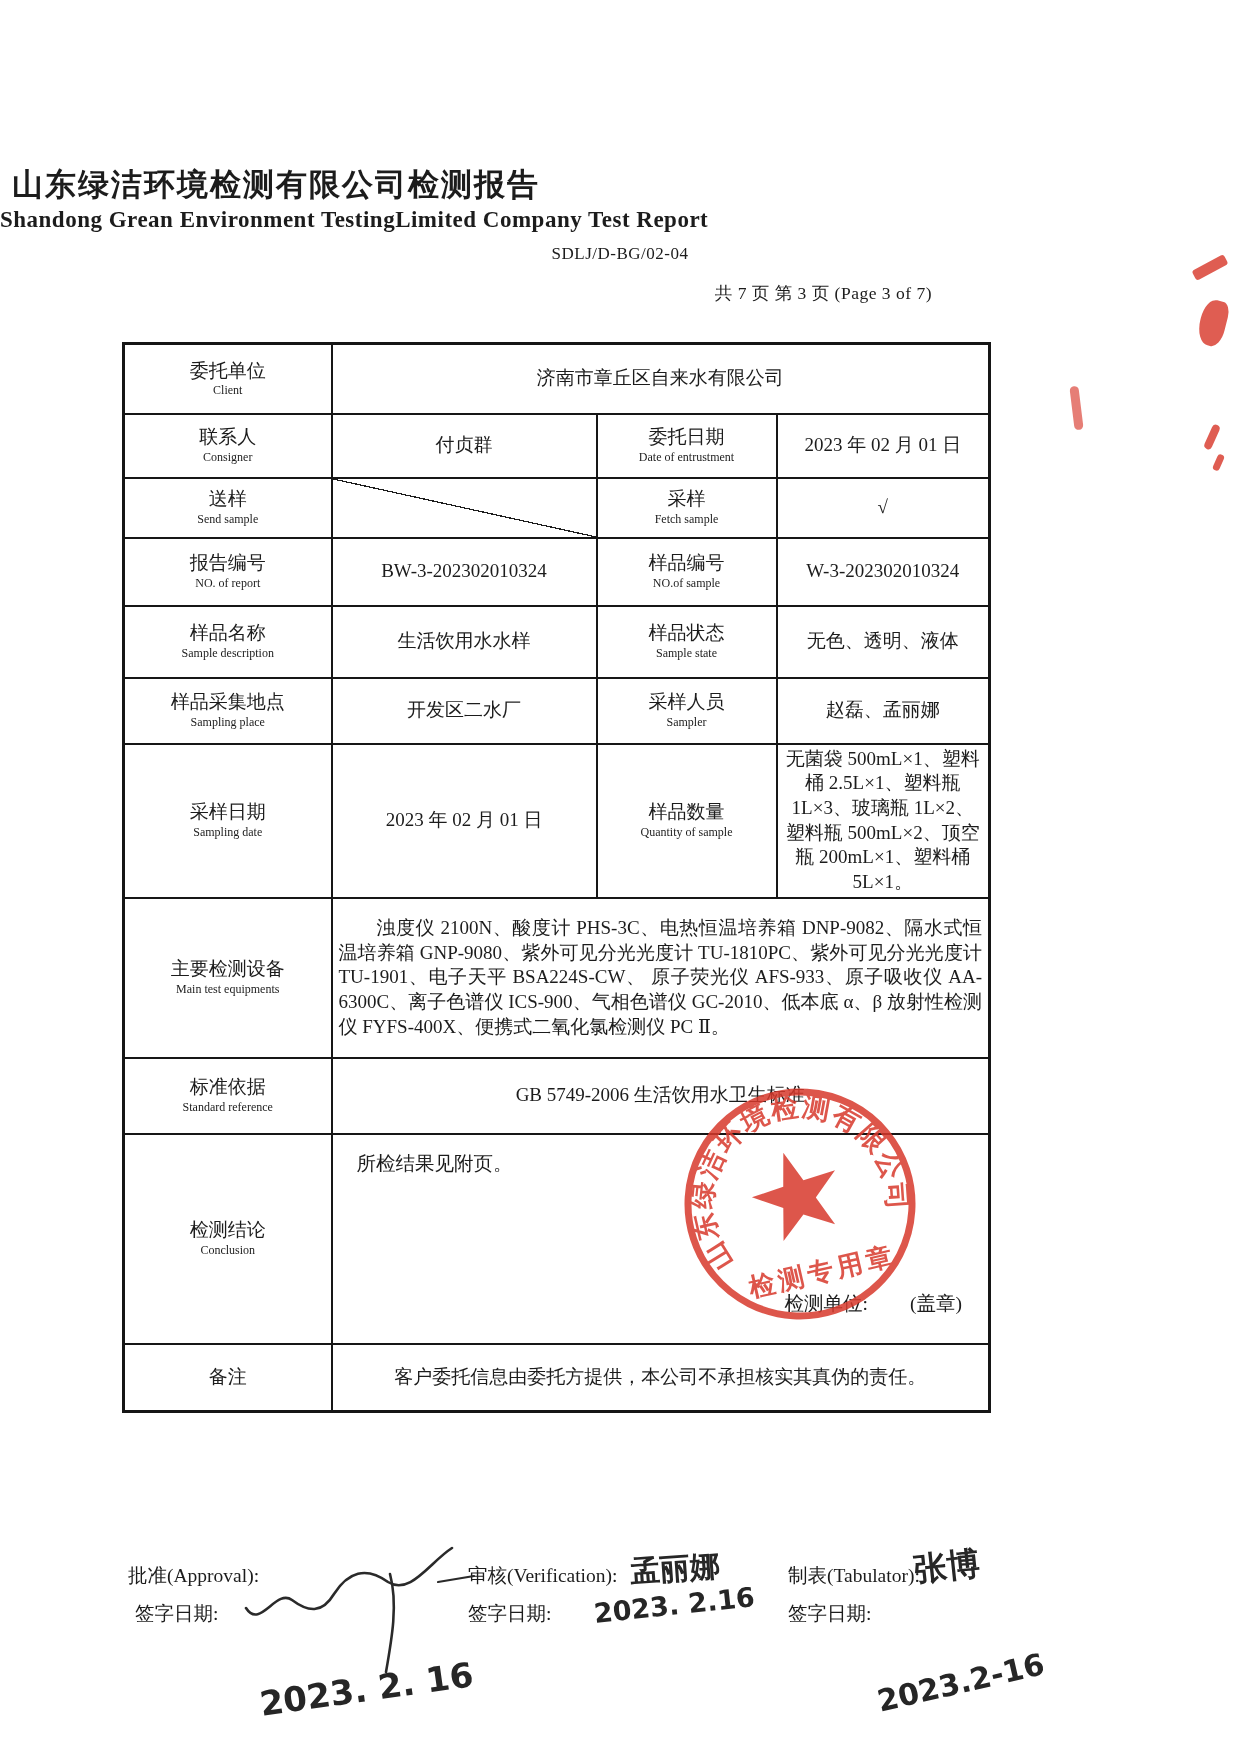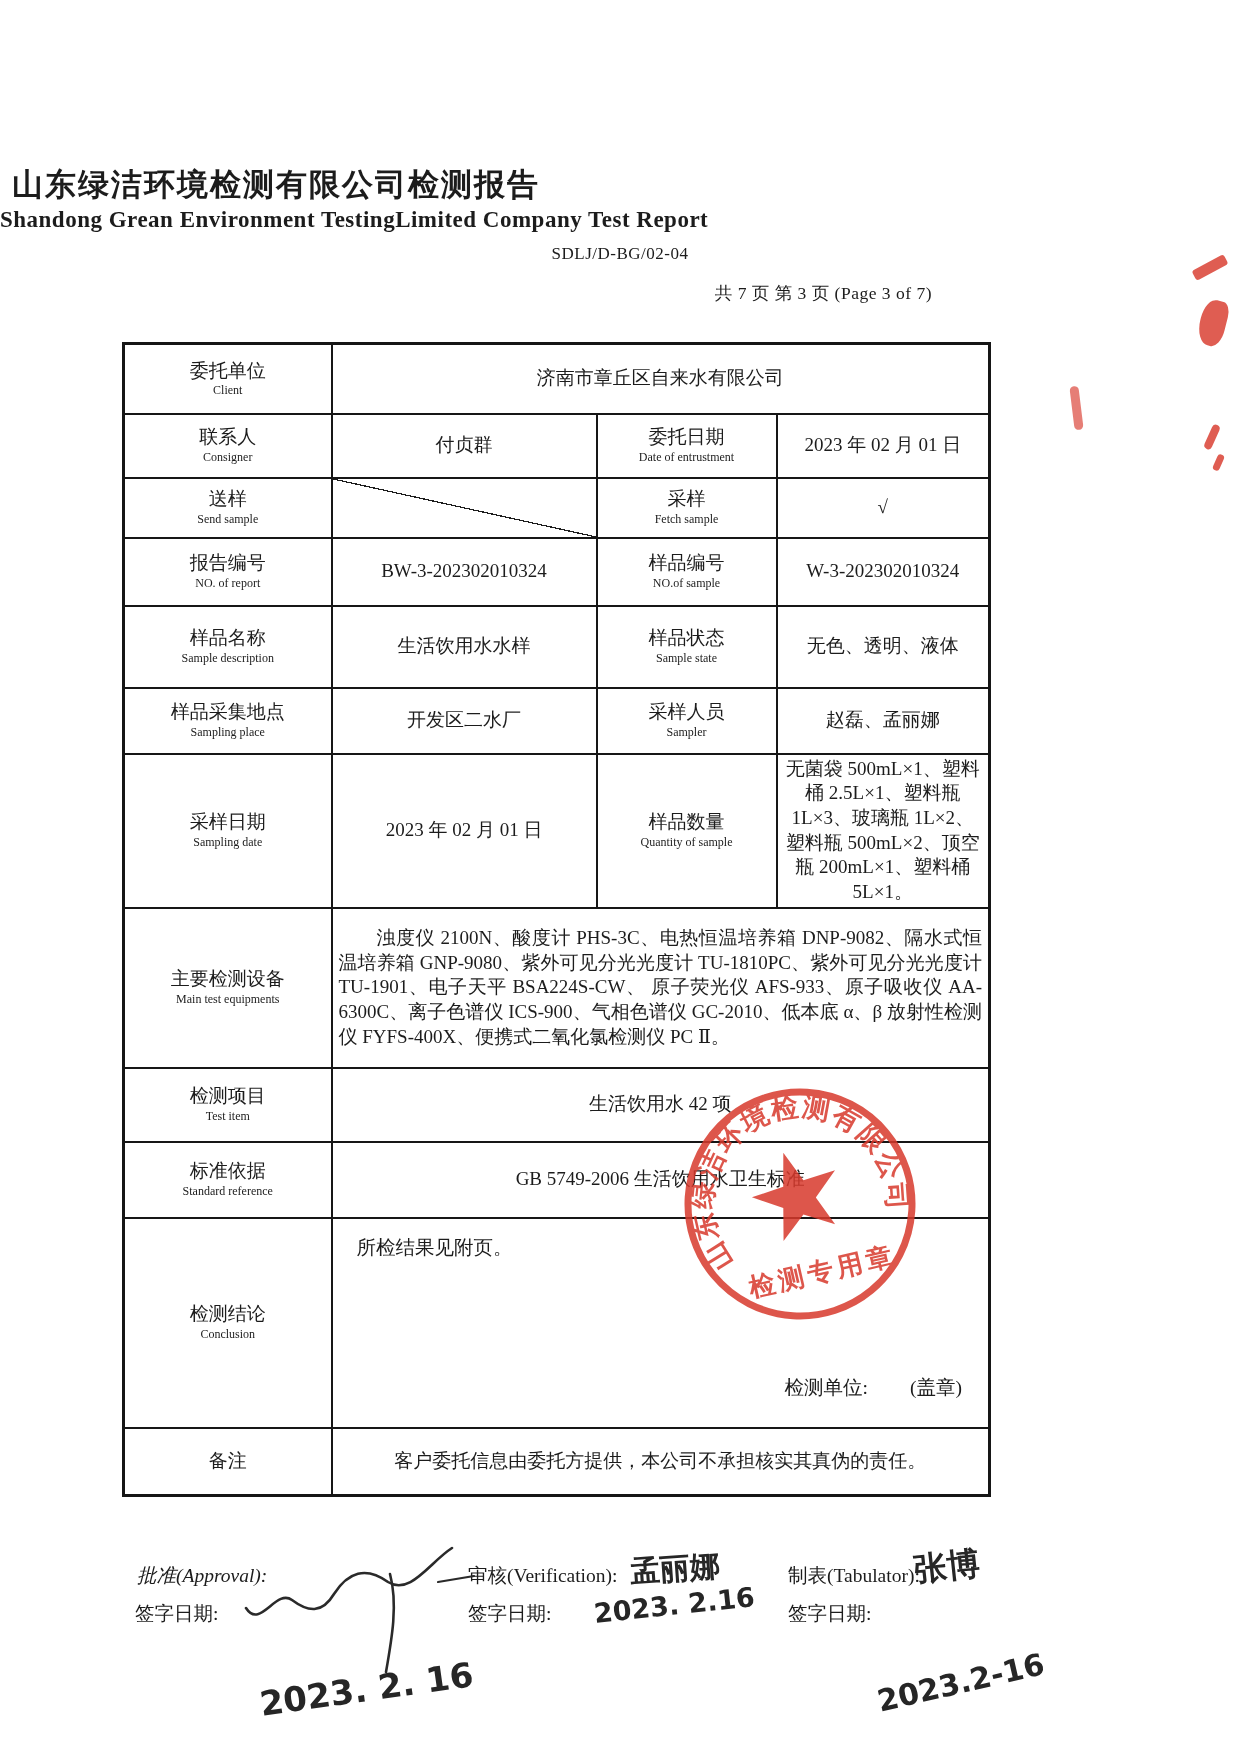--- a/index.html
+++ b/index.html
@@ -132,21 +132,21 @@
         <div class="en">NO. of report</div>
       </td>
       <td class="val">BW-3-202302010324</td>
       <td class="lbl">
         <div class="cn">样品编号</div>
         <div class="en">NO.of sample</div>
       </td>
       <td class="val">W-3-202302010324</td>
     </tr>
 
-    <tr style="height:82px">
+    <tr style="height:72px">
       <td class="lbl">
         <div class="cn">样品名称</div>
         <div class="en">Sample description</div>
       </td>
       <td class="val">生活饮用水水样</td>
       <td class="lbl">
         <div class="cn">样品状态</div>
         <div class="en">Sample state</div>
       </td>
       <td class="val">无色、透明、液体</td>
@@ -182,27 +182,20 @@
     <tr style="height:160px">
       <td class="lbl">
         <div class="cn">主要检测设备</div>
         <div class="en">Main test equipments</div>
       </td>
       <td class="equip" colspan="3">
         <span class="ind">浊度仪 2100N、酸度计 PHS-3C、电热恒温培养箱 DNP-9082、隔水式恒温培养箱 GNP-9080、紫外可见分光光度计 TU-1810PC、紫外可见分光光度计 TU-1901、电子天平 BSA224S-CW、 原子荧光仪 AFS-933、原子吸收仪 AA-6300C、离子色谱仪 ICS-900、气相色谱仪 GC-2010、低本底 α、β 放射性检测仪 FYFS-400X、便携式二氧化氯检测仪 PC Ⅱ。</span>
       </td>
     </tr>
 
-    <tr style="height:74px">
-      <td class="lbl">
-        <div class="cn">检测项目</div>
-        <div class="en">Test item</div>
-      </td>
-      <td class="val" colspan="3">生活饮用水 42 项</td>
-    </tr>
 
     <tr style="height:76px">
       <td class="lbl">
         <div class="cn">标准依据</div>
         <div class="en">Standard reference</div>
       </td>
       <td class="val" colspan="3">GB 5749-2006 生活饮用水卫生标准</td>
     </tr>
 
     <tr style="height:210px">
@@ -238,21 +231,21 @@
       <text x="124" y="204" text-anchor="middle" font-size="26" font-weight="bold" letter-spacing="4" fill="#d8392c" transform="rotate(5 124 200)">检测专用章</text>
     </g>
   </svg>
 
   <div class="red-mark" style="left:1192px;top:262px;width:36px;height:11px;border-radius:3px;transform:rotate(-28deg);"></div>
   <div class="red-mark" style="left:1200px;top:300px;width:26px;height:46px;border-radius:45% 30% 40% 50%;transform:rotate(14deg);"></div>
   <div class="red-mark" style="left:1208px;top:424px;width:8px;height:26px;border-radius:4px;transform:rotate(24deg);"></div>
   <div class="red-mark" style="left:1215px;top:454px;width:7px;height:17px;border-radius:4px;transform:rotate(24deg);"></div>
   <div class="red-mark" style="left:1072px;top:386px;width:9px;height:44px;border-radius:5px;transform:rotate(-7deg);opacity:.65;"></div>
 
-  <div class="f-lbl" style="left:137px;top:1562px;font-style:italic;">批准(Approval):</div>
+  <div class="f-lbl" style="left:128px;top:1562px;">批准(Approval):</div>
   <div class="f-lbl" style="left:135px;top:1600px;">签字日期:</div>
 
   <div class="f-lbl" style="left:468px;top:1562px;">审核(Verification):</div>
   <div class="f-lbl" style="left:468px;top:1600px;">签字日期:</div>
 
   <div class="f-lbl" style="left:788px;top:1562px;">制表(Tabulator):</div>
   <div class="f-lbl" style="left:788px;top:1600px;">签字日期:</div>
 
   <svg class="sig-svg" style="left:238px;top:1542px;" width="250" height="150" viewBox="0 0 250 150">
     <path d="M8,66 C22,88 38,46 54,58 C70,70 84,72 96,52 C110,30 128,24 150,40 C172,54 192,20 214,6" fill="none" stroke="#2a2a2a" stroke-width="2.6" stroke-linecap="round"></path>

